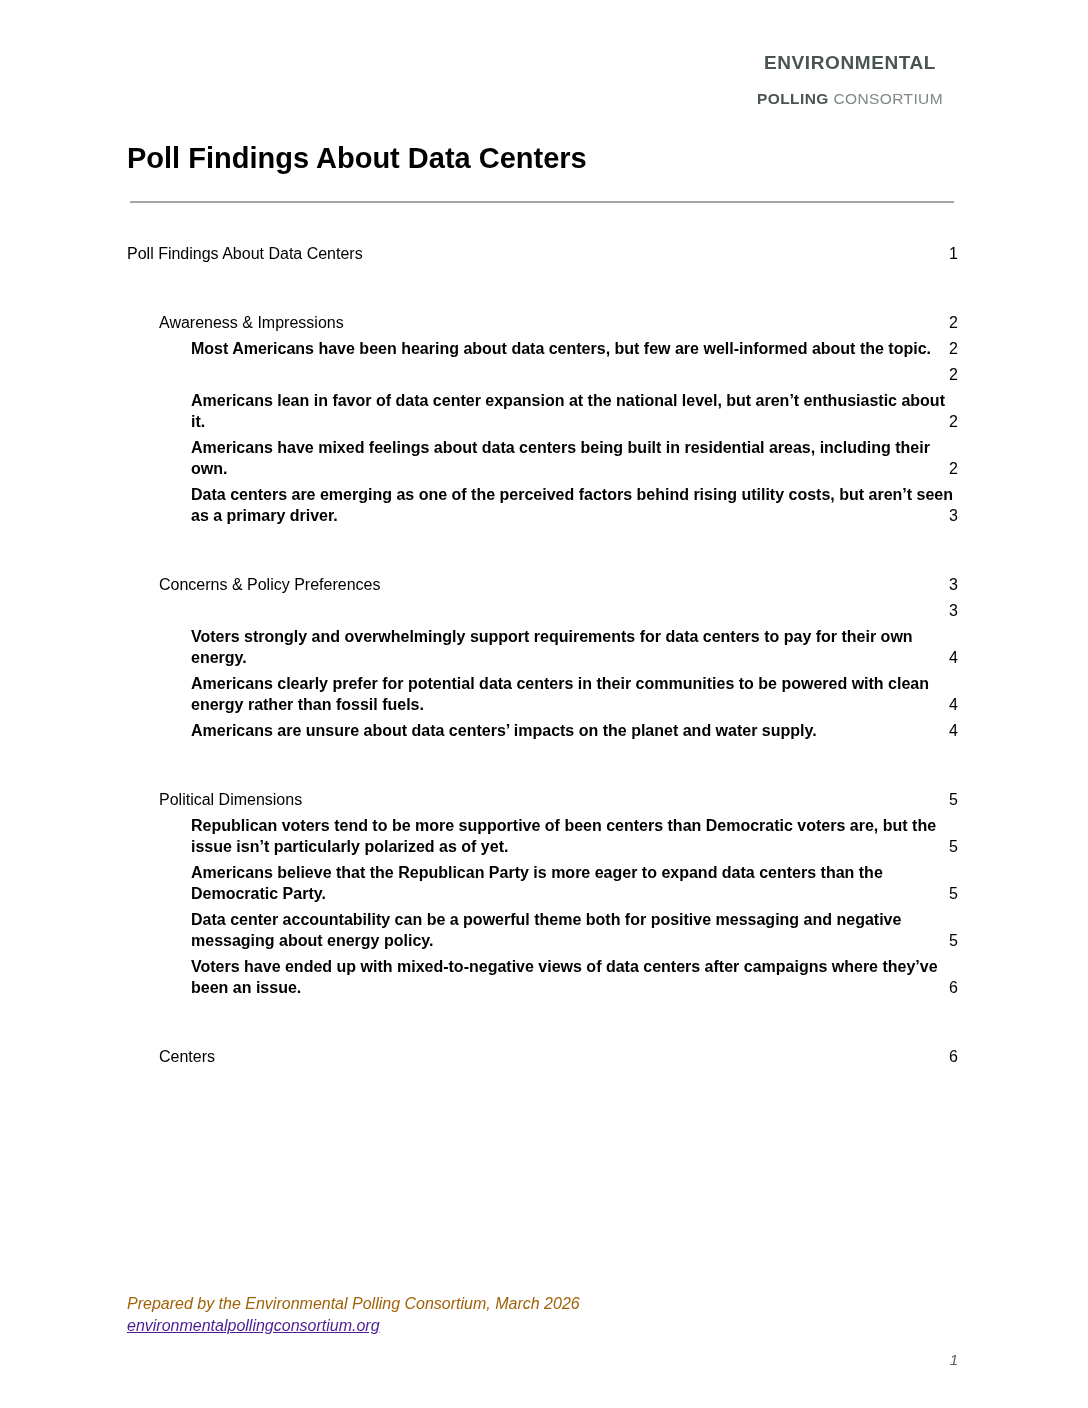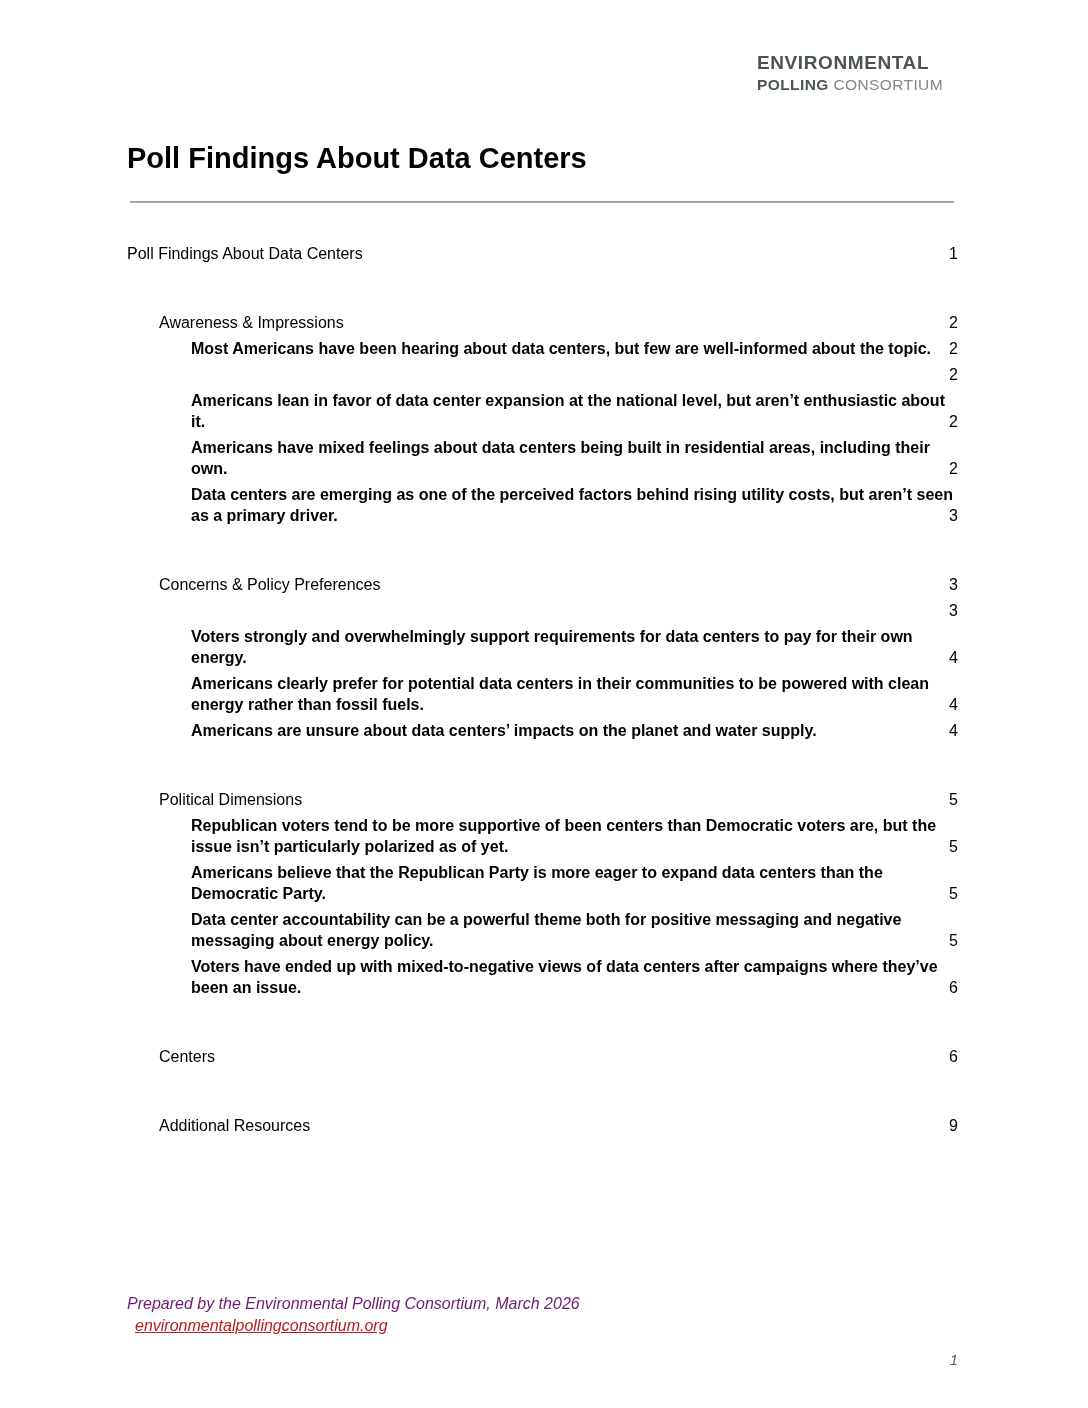--- a/index.html
+++ b/index.html
@@ -7,25 +7,25 @@
     position: relative;
     width: 1088px;
     height: 1408px;
     background: #ffffff;
     font-family: "Liberation Sans", sans-serif;
     color: #000000;
     overflow: hidden;
   }
 
   
-  .logo { position: absolute; top: 53px; left: 757px; line-height: 1; white-space: nowrap; }
+  .logo { position: absolute; top: 53px; left: 757px; line-height: 1; white-space: nowrap; text-align: center; }
   .logo-line1 {
     font-size: 19px; font-weight: bold; letter-spacing: 0.6px; color: #4b5550;
   }
-  .logo-line2 { font-size: 15.5px; margin-top: 5px; letter-spacing: 0.4px; }
+  .logo-line2 { font-size: 15.5px; margin-top: 19px; letter-spacing: 0.4px; }
   .logo-bold  { font-weight: bold; color: #4b5550; }
   .logo-light { font-weight: normal; color: #7f8884; }
 
   
   .title {
     position: absolute; left: 127px; top: 142px; margin: 0;
     font-size: 29px; font-weight: bold; color: #000000;
   }
   .rule {
     position: absolute; left: 130px; top: 201px;
@@ -41,22 +41,22 @@
   .toc-entry.level-2 { padding-left: 32px; margin-top: 48px; }
   .toc-entry.level-3 { padding-left: 64px; font-weight: bold; }
   .toc-text { display: inline; }
   .toc-page { float: right; font-weight: normal; margin-left: 8px; }
 
   
   .footer {
     position: absolute; left: 127px; top: 1293px;
     font-style: italic; font-size: 16px; line-height: 22px;
   }
-  .footer-attribution { color: #701a75; }
-  .footer-link { color: #b91c1c; font-style: italic; margin-left: 8px; }
+  .footer-attribution { color: #a16207; }
+  .footer-link { color: #4c1d95; font-style: italic; }
 
   .page-number {
     position: absolute; left: 0; top: 1351px; width: 958px;
     text-align: right; font-style: italic; font-size: 15px; color: #59606a;
   }
 </style>
 </head>
 <body>
 
 <div class="page">
@@ -84,21 +84,20 @@
       <div class="toc-entry level-3"><span class="toc-page">3</span></div>
       <div class="toc-entry level-3"><span class="toc-text">Voters strongly and overwhelmingly support requirements for data centers to pay for their own energy.</span><span class="toc-page">4</span></div>
       <div class="toc-entry level-3"><span class="toc-text">Americans clearly prefer for potential data centers in their communities to be powered with clean energy rather than fossil fuels.</span><span class="toc-page">4</span></div>
       <div class="toc-entry level-3"><span class="toc-text">Americans are unsure about data centers’ impacts on the planet and water supply.</span><span class="toc-page">4</span></div>
       <div class="toc-entry level-2"><span class="toc-text">Political Dimensions</span><span class="toc-page">5</span></div>
       <div class="toc-entry level-3"><span class="toc-text">Republican voters tend to be more supportive of been centers than Democratic voters are, but the issue isn’t particularly polarized as of yet.</span><span class="toc-page">5</span></div>
       <div class="toc-entry level-3"><span class="toc-text">Americans believe that the Republican Party is more eager to expand data centers than the Democratic Party.</span><span class="toc-page">5</span></div>
       <div class="toc-entry level-3"><span class="toc-text">Data center accountability can be a powerful theme both for positive messaging and negative messaging about energy policy.</span><span class="toc-page">5</span></div>
       <div class="toc-entry level-3"><span class="toc-text">Voters have ended up with mixed-to-negative views of data centers after campaigns where they’ve been an issue.</span><span class="toc-page">6</span></div>
       <div class="toc-entry level-2"><span class="toc-text">Centers</span><span class="toc-page">6</span></div>
-      <div class="toc-entry level-2"><span class="toc-text">Additional Resources</span><span class="toc-page">9</span></div>
     </div>
 
   <div class="footer">
     <div class="footer-attribution">Prepared by the Environmental Polling Consortium, March 2026</div>
     <a class="footer-link" href="#">environmentalpollingconsortium.org</a>
   </div>
 
   <div class="page-number">1</div>
 
 </div>

